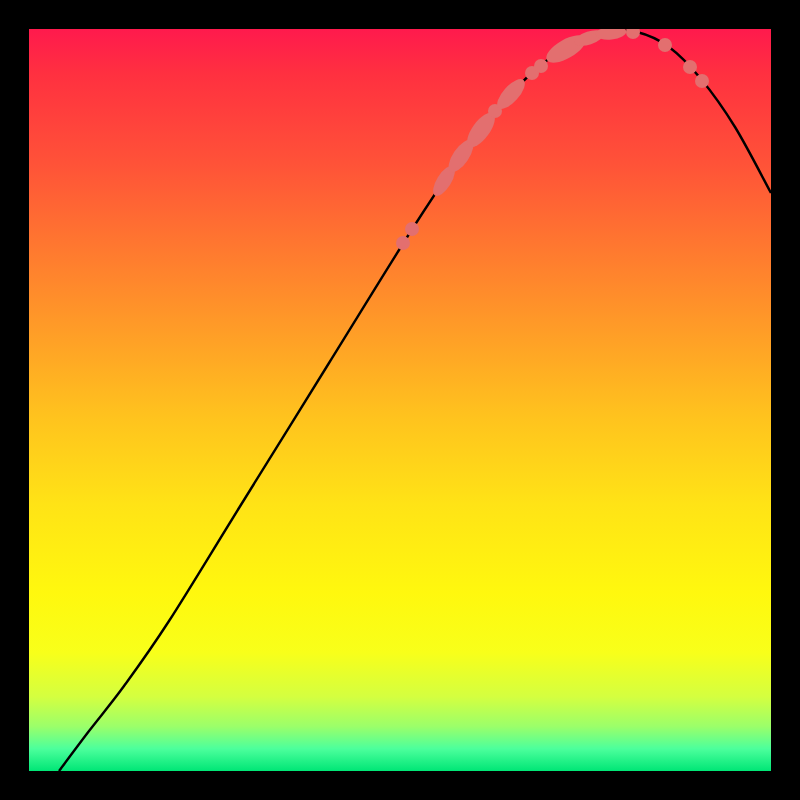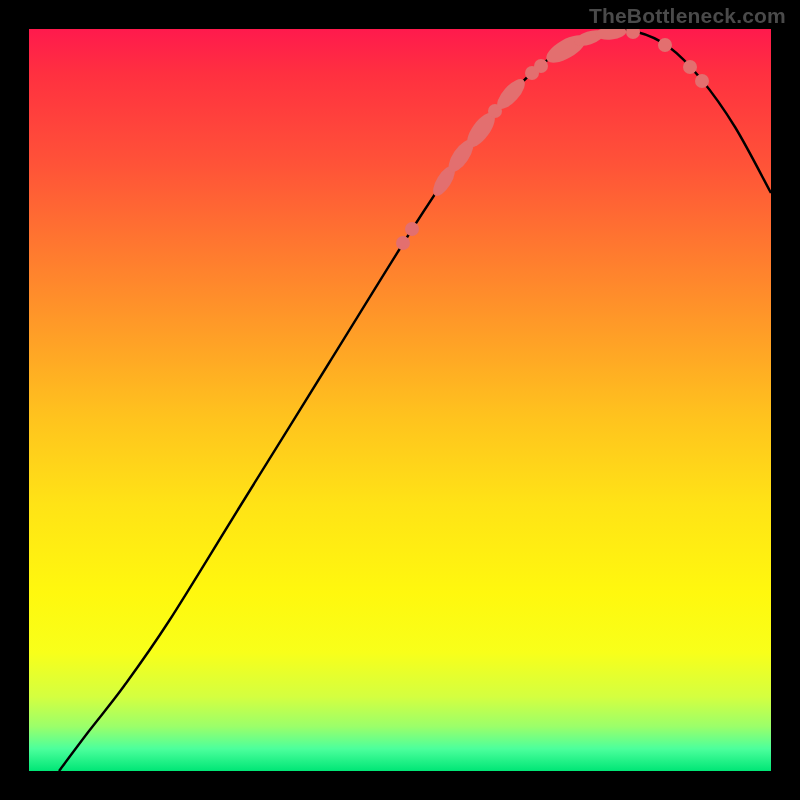--- a/index.html
+++ b/index.html
@@ -51,21 +51,20 @@
   }
   .plot-frame svg {
     width: 100%;
     height: 100%;
   }
 </style>
 </head>
 <body>
 
 <div class="outer">
-  <div class="watermark">TheBottleneck.com</div>
   <div class="plot-frame">
     <svg viewBox="0 0 742 742" preserveAspectRatio="none">
       <g id="curve-group">
           <path d="M 30 742 C 35 735.3333333333334, 49.166666666666664 716.1666666666666, 60 702 C 70.83333333333333 687.8333333333334, 81.66666666666667 675.3333333333334, 95 657 C 108.33333333333333 638.6666666666666, 120.83333333333333 621.6666666666666, 140 592 C 159.16666666666666 562.3333333333334, 183.33333333333334 522, 210 479 C 236.66666666666666 436, 271.3333333333333 380.1666666666667, 300 334 C 328.6666666666667 287.8333333333333, 361 235, 382 202 C 403 169, 411.3333333333333 156.66666666666666, 426 136 C 440.6666666666667 115.33333333333333, 455.6666666666667 94.66666666666667, 470 78 C 484.3333333333333 61.33333333333333, 499 46.833333333333336, 512 36 C 525 25.166666666666664, 536.6666666666666 18.5, 548 13 C 559.3333333333334 7.5, 570 4.666666666666667, 580 3 C 590 1.3333333333333333, 598 0.5, 608 3 C 618 5.5, 629.3333333333334 10.166666666666668, 640 18 C 650.6666666666666 25.833333333333332, 661 36.666666666666664, 672 50 C 683 63.333333333333336, 694.3333333333334 79, 706 98 C 717.6666666666666 117, 736 153, 742 164" fill="none" stroke="#000000" stroke-width="2.4"></path>
         </g>
       <g id="marker-group">
           <circle cx="374" cy="214" r="7" fill="#e36f6f"></circle>
           <circle cx="383" cy="200" r="7" fill="#e36f6f"></circle>
           <ellipse cx="415" cy="152" rx="17" ry="7.199999999999999" fill="#e36f6f" transform="rotate(-58 415 152)"></ellipse>
           <ellipse cx="432" cy="127" rx="18.7" ry="7.92" fill="#e36f6f" transform="rotate(-56 432 127)"></ellipse>

